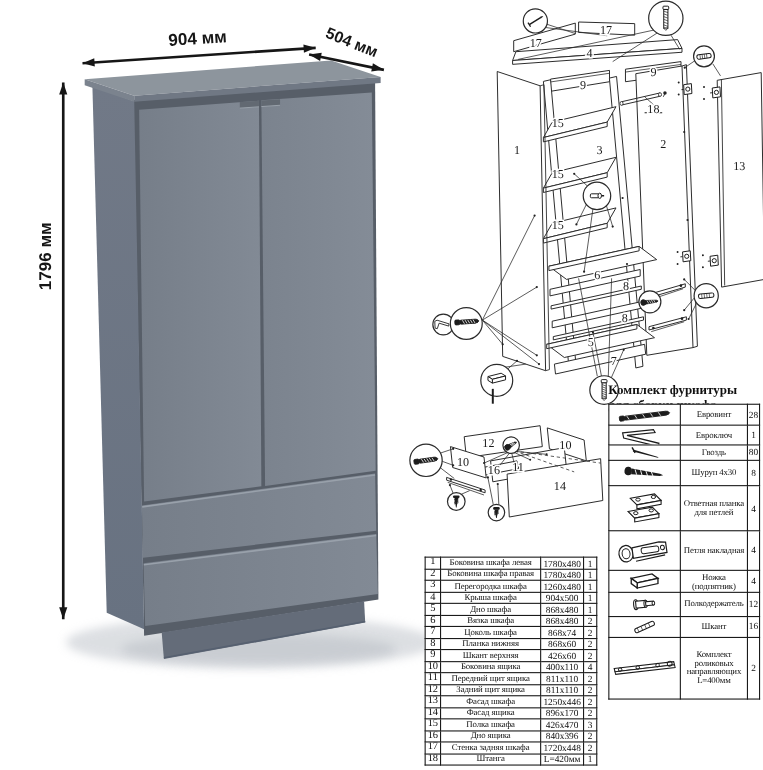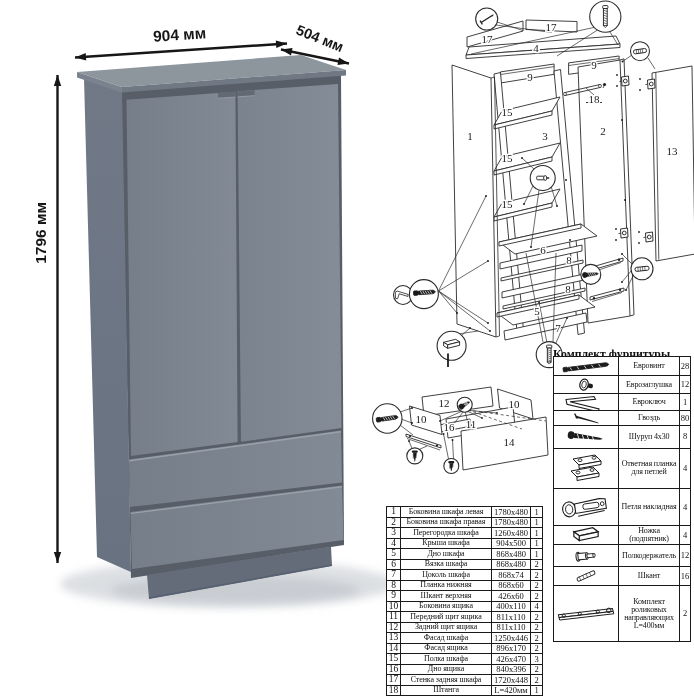--- a/index.html
+++ b/index.html
@@ -14,21 +14,21 @@
   table { border-collapse:collapse; table-layout:fixed; background:#fff; }
   td { border:1px solid #1a1a1a; padding:0; overflow:hidden; text-align:center; vertical-align:middle;
         line-height:1; }
   #parts-table { position:absolute; left:386px; top:506px; width:157px; border:1.4px solid #1a1a1a; }
   #parts-table td { font-size:8px; color:#111; }
   #parts-table tr { height:10.2px; }
   #parts-table .pnum { width:13px; font-size:9.5px; }
   #parts-table .pname { width:90px; letter-spacing:-0.1px; }
   #parts-table .psize { width:38px; font-size:8.5px; }
   #parts-table .pqty { width:11px; font-size:8.5px; }
-  #hardware-table { position:absolute; left:553px; top:356px; width:136px; border:1.4px solid #1a1a1a;padding-left:25px; }
+  #hardware-table { position:absolute; left:553px; top:367px; width:136px; border:1.4px solid #1a1a1a;padding-left:25px; }
   #hardware-table td { font-size:8px; color:#111; }
   #hardware-table .hicon { width:64px; }
   #hardware-table .hname { width:60px; letter-spacing:-0.15px; }
   #hardware-table .hqty { width:10px; font-size:8.5px; }
   #hw-title { position:absolute; left:553px; top:348px; width:136px; text-align:left;
                font-family:"Liberation Serif", serif; font-weight:bold; font-size:11.8px; color:#111;
                line-height:13.8px; }
   .hicon svg { display:block; margin:0 auto; }
 </style>
 </head>
@@ -623,33 +623,20 @@
                 <line x1="-1.6" y1="-1.6" x2="0.0" y2="1.6" stroke="#fff" stroke-width="0.7"></line>
                 <line x1="5.6" y1="-1.6" x2="7.2" y2="1.6" stroke="#fff" stroke-width="0.7"></line>
                 <line x1="12.8" y1="-1.6" x2="14.4" y2="1.6" stroke="#fff" stroke-width="0.7"></line>
                 <polygon points="21.0,-1.8 23.0,0 21.0,1.8" fill="#1c1c1c" stroke="#1c1c1c" stroke-width="0.6"></polygon>
               </g>
             </svg>
           </td>
 <td class="hname"><span>Евровинт</span></td>
 <td class="hqty"><span>28</span></td>
 </tr>
-<tr style="height:17.4px">
-<td class="hicon">
-            <svg width="60" height="16" viewBox="0 0 60 16">
-              <g transform="translate(30,8) rotate(12)">
-                <ellipse cx="-2" cy="0" rx="4.2" ry="5.6" fill="#fff" stroke="#1c1c1c" stroke-width="1.2"></ellipse>
-                <ellipse cx="-2" cy="0" rx="2.2" ry="3.4" fill="#fff" stroke="#1c1c1c" stroke-width="0.8"></ellipse>
-                <rect x="2" y="-2.2" width="5" height="4.4" rx="1.6" fill="#1c1c1c"></rect>
-              </g>
-            </svg>
-          </td>
-<td class="hname"><span>Еврозаглушка</span></td>
-<td class="hqty"><span>12</span></td>
-</tr>
 <tr style="height:17.7px">
 <td class="hicon">
             <svg width="60" height="16" viewBox="0 0 60 16">
               <g transform="translate(30,8)">
                 <path d="M -20,-2.5 L 8,-5.5 L 9.5,-2.8 L -16,-0.2 L 13,7 L 12.2,9.8 L -19,2.2 Z" fill="#fff" stroke="#1c1c1c" stroke-width="1.1"></path>
               </g>
             </svg>
           </td>
 <td class="hname"><span>Евроключ</span></td>
 <td class="hqty"><span>1</span></td>

